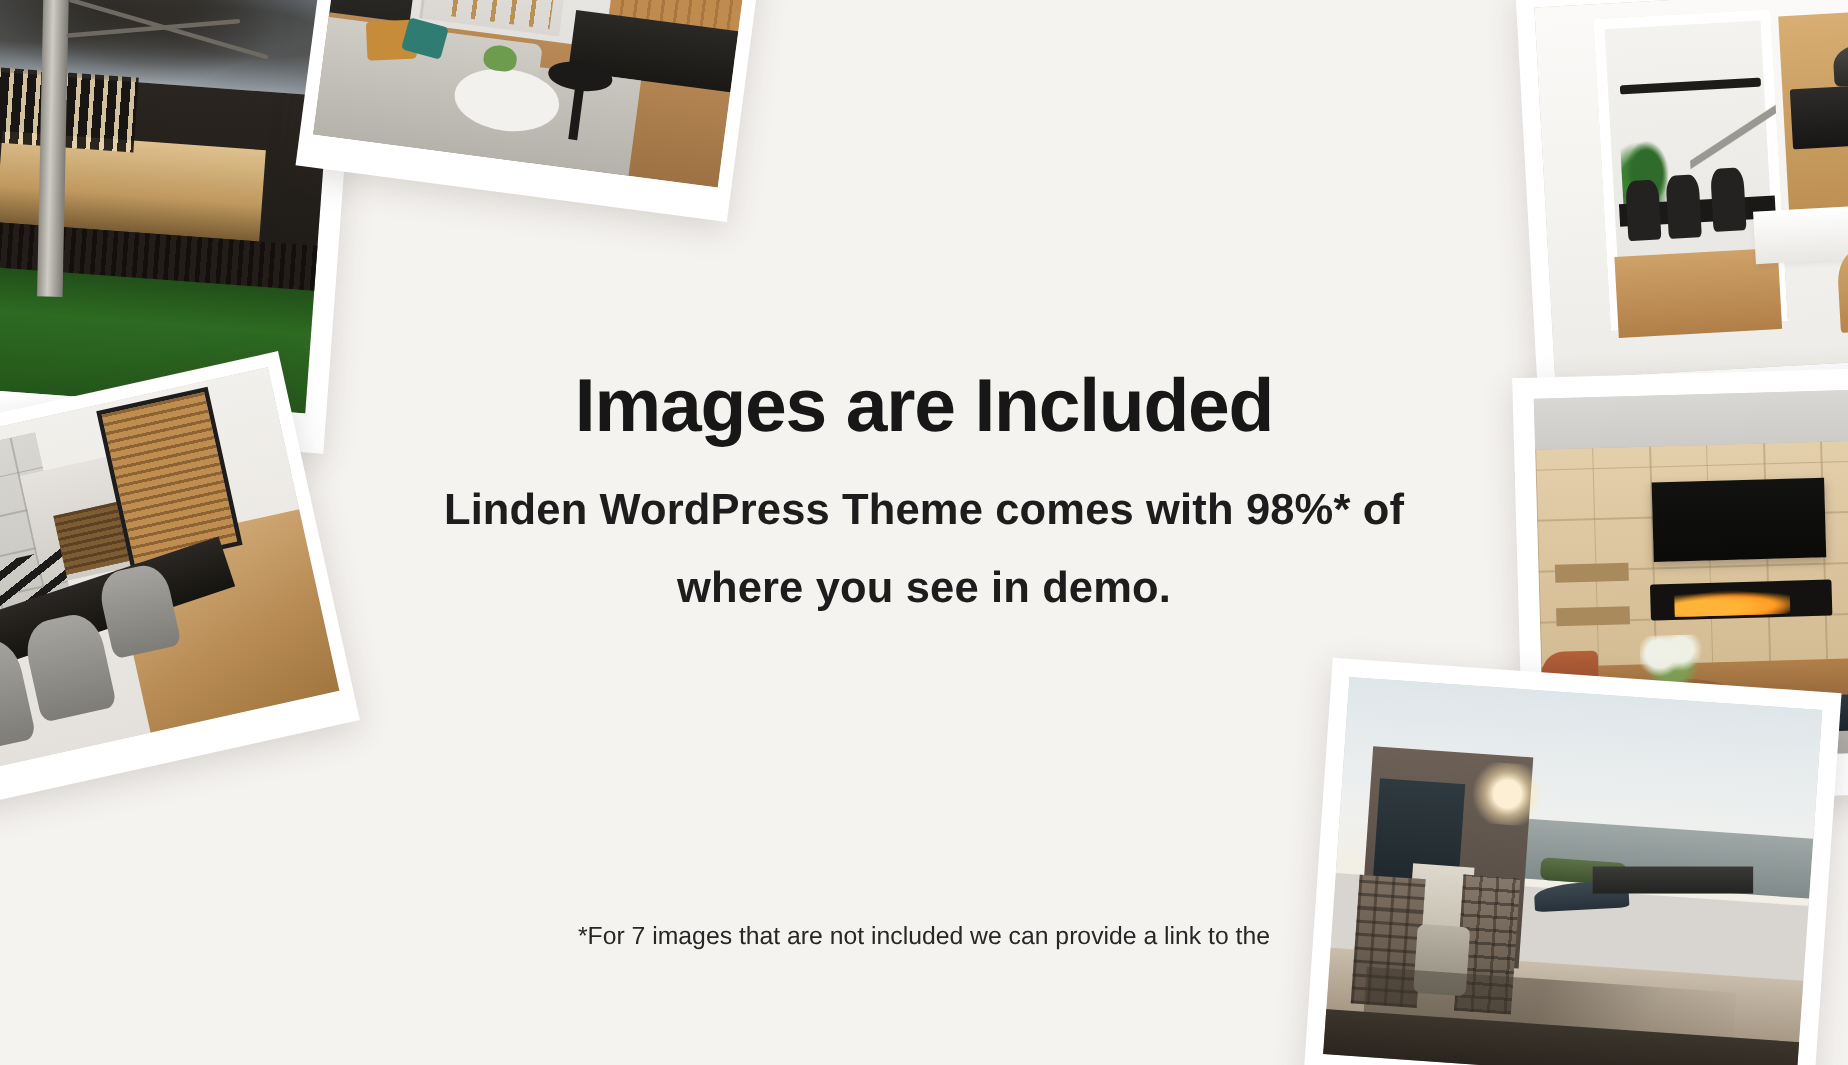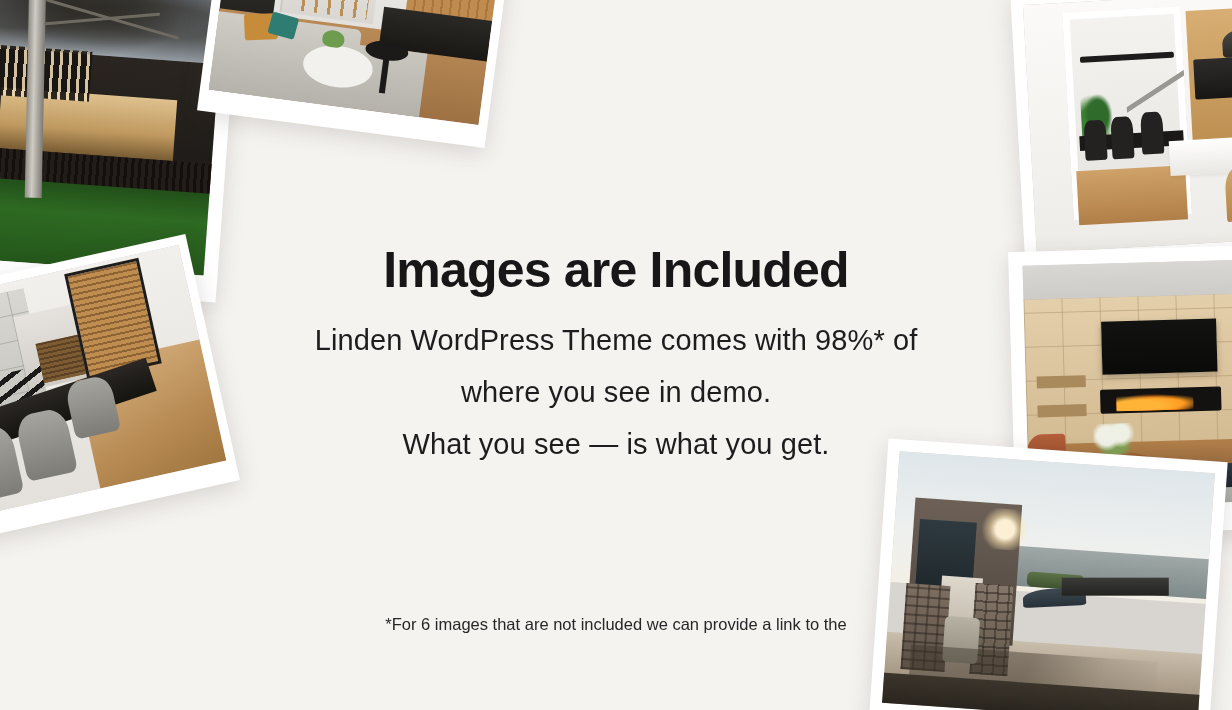--- a/index.html
+++ b/index.html
@@ -51,21 +51,21 @@
 
   .lede {
     position: absolute;
     left: 0;
     right: 0;
     top: 314px;
     text-align: center;
     font-family: "Liberation Sans", sans-serif;
     font-size: 29px;
     line-height: 52px;
-    font-weight: 400;
+    font-weight: 700;
     letter-spacing: 0.1px;
     color: #1d1d1d;
   }
   .lede .line { display: block; }
 
   .footnote {
     position: absolute;
     left: 0;
     right: 0;
     top: 606px;
@@ -627,21 +627,20 @@
     </div>
   </div>
 
   <div class="center-block">
 
     <h1 class="headline">Images are Included</h1>
 
     <div class="lede">
       <span class="line">Linden WordPress Theme comes with 98%* of</span>
       <span class="line">where you see in demo.</span>
-      <span class="line">What you see — is what you get.</span>
     </div>
 
     <div class="footnote">
-      <span class="line">*For 6 images that are not included we can provide a link to the</span>
+      <span class="line">*For 7 images that are not included we can provide a link to the</span>
     </div>
 
   </div>
 </div>
 
 </body></html>

